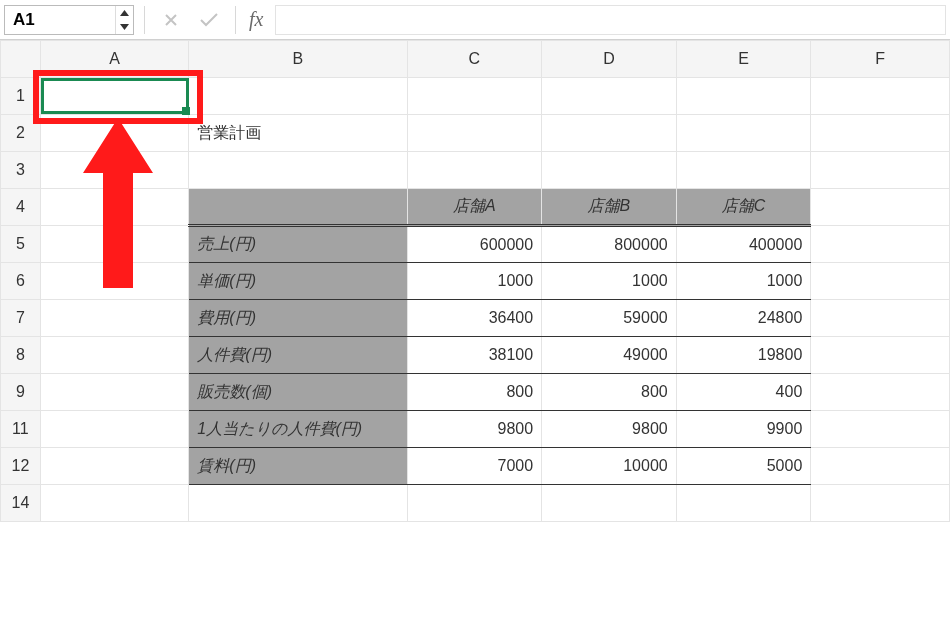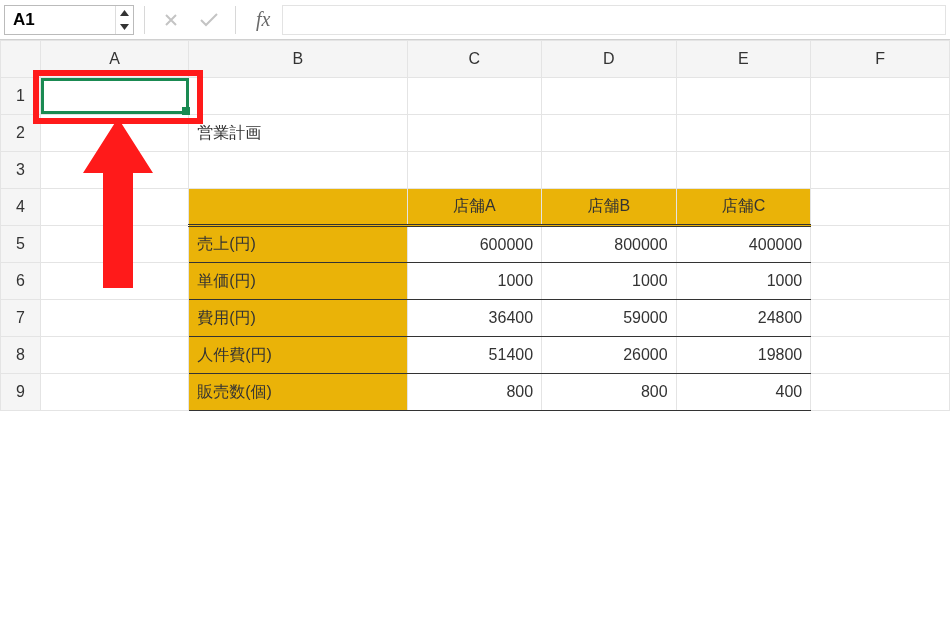--- a/index.html
+++ b/index.html
@@ -70,21 +70,21 @@
     align-items: center;
     justify-content: center;
     color: #b9b9b9;
     font-size: 18px;
   }
   .fx-label {
     font-style: italic;
     font-family: "Times New Roman", serif;
     font-size: 20px;
     color: #6a6a6a;
-    margin: 0 6px 0 10px;
+    margin: 0 6px 0 3px;
   }
   .formula-input {
     flex: 1;
     height: 30px;
     border: 1px solid #e3e3e3;
     outline: none;
     padding: 0 6px;
     font-size: 15px;
     font-family: inherit;
   }
@@ -132,21 +132,21 @@
   .cell-inner {
     padding: 0 8px;
     height: 100%;
     display: flex;
     align-items: center;
   }
   .left { justify-content: flex-start; }
   .right { justify-content: flex-end; padding-left: 32px; }
   .center { justify-content: center; }
 
-  .hdr-fill { background: #eab308; }
+  .hdr-fill { background: #a3a3a3; font-style: italic; }
 
   
   .tb-top    { border-top: 1px solid #333 !important; }
   .tb-bottom { border-bottom: 1px solid #333 !important; text-align: center; }
   .tb-dbl-bottom { border-bottom: 3px double #333 !important; }
 
   
   .active-box {
     position: absolute;
     border: 3px solid #1a8a52;
@@ -333,24 +333,24 @@
     <td></td>
   </tr>
 
   <tr>
     <th class="row-head">8</th>
     <td></td>
     <td class="hdr-fill tb-bottom">
             <div class="cell-inner left">人件費(円)</div>
           </td>
     <td class="tb-bottom">
-            <div class="cell-inner right">51400</div>
-          </td>
-    <td class="tb-bottom">
-            <div class="cell-inner right">26000</div>
+            <div class="cell-inner right">38100</div>
+          </td>
+    <td class="tb-bottom">
+            <div class="cell-inner right">49000</div>
           </td>
     <td class="tb-bottom">
             <div class="cell-inner right">19800</div>
           </td>
     <td></td>
   </tr>
 
   <tr>
     <th class="row-head">9</th>
     <td></td>
@@ -363,23 +363,66 @@
     <td class="tb-bottom">
             <div class="cell-inner right">800</div>
           </td>
     <td class="tb-bottom">
             <div class="cell-inner right">400</div>
           </td>
     <td></td>
   </tr>
 
 
-
-
-
+  <tr>
+    <th class="row-head">11</th>
+    <td></td>
+    <td class="hdr-fill tb-bottom">
+            <div class="cell-inner left">1人当たりの人件費(円)</div>
+          </td>
+    <td class="tb-bottom">
+            <div class="cell-inner right">9800</div>
+          </td>
+    <td class="tb-bottom">
+            <div class="cell-inner right">9800</div>
+          </td>
+    <td class="tb-bottom">
+            <div class="cell-inner right">9900</div>
+          </td>
+    <td></td>
+  </tr>
+
+  <tr>
+    <th class="row-head">12</th>
+    <td></td>
+    <td class="hdr-fill tb-bottom">
+            <div class="cell-inner left">賃料(円)</div>
+          </td>
+    <td class="tb-bottom">
+            <div class="cell-inner right">7000</div>
+          </td>
+    <td class="tb-bottom">
+            <div class="cell-inner right">10000</div>
+          </td>
+    <td class="tb-bottom">
+            <div class="cell-inner right">5000</div>
+          </td>
+    <td></td>
+  </tr>
+
+
+  <tr>
+    <th class="row-head">14</th>
+    <td></td>
+    <td></td>
+    <td></td>
+    <td></td>
+    <td></td>
+    <td></td>
+  </tr>
 
 </tbody>
     </table>
 
 <div class="active-box">
   <div class="active-handle"></div>
 </div>
 <div class="red-outline"></div>
 <svg class="red-arrow" viewBox="0 0 70 170">
   <polygon points="35,0 70,55 50,55 50,170 20,170 20,55 0,55" fill="#ff1a1a"></polygon>

